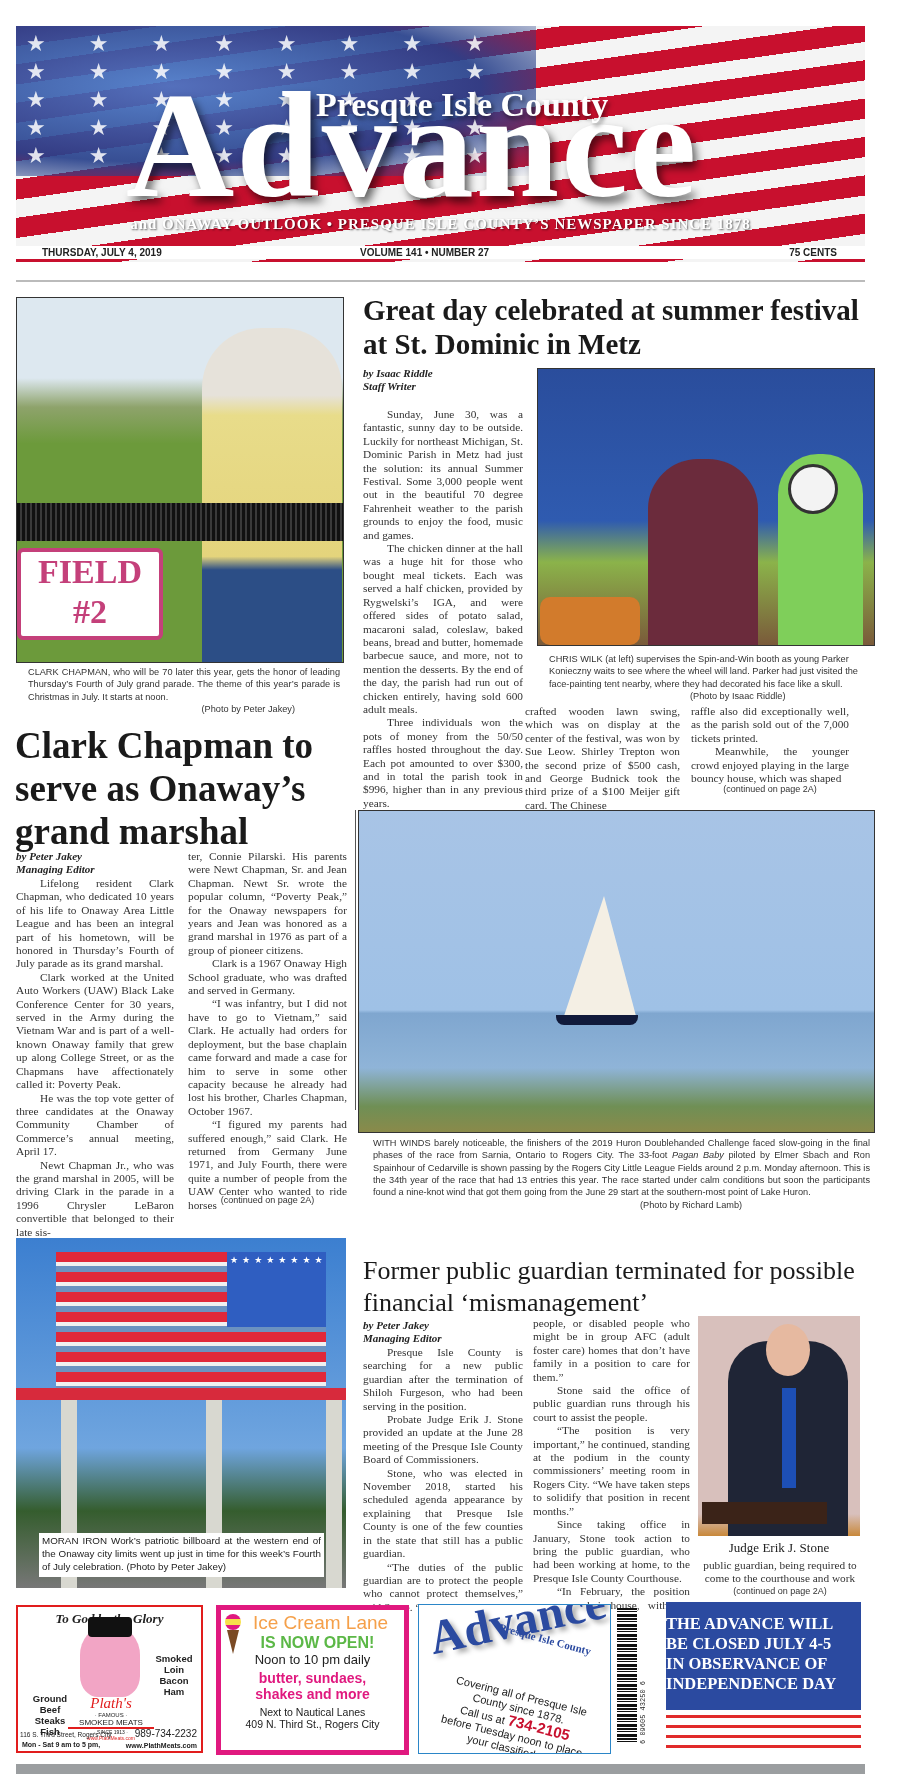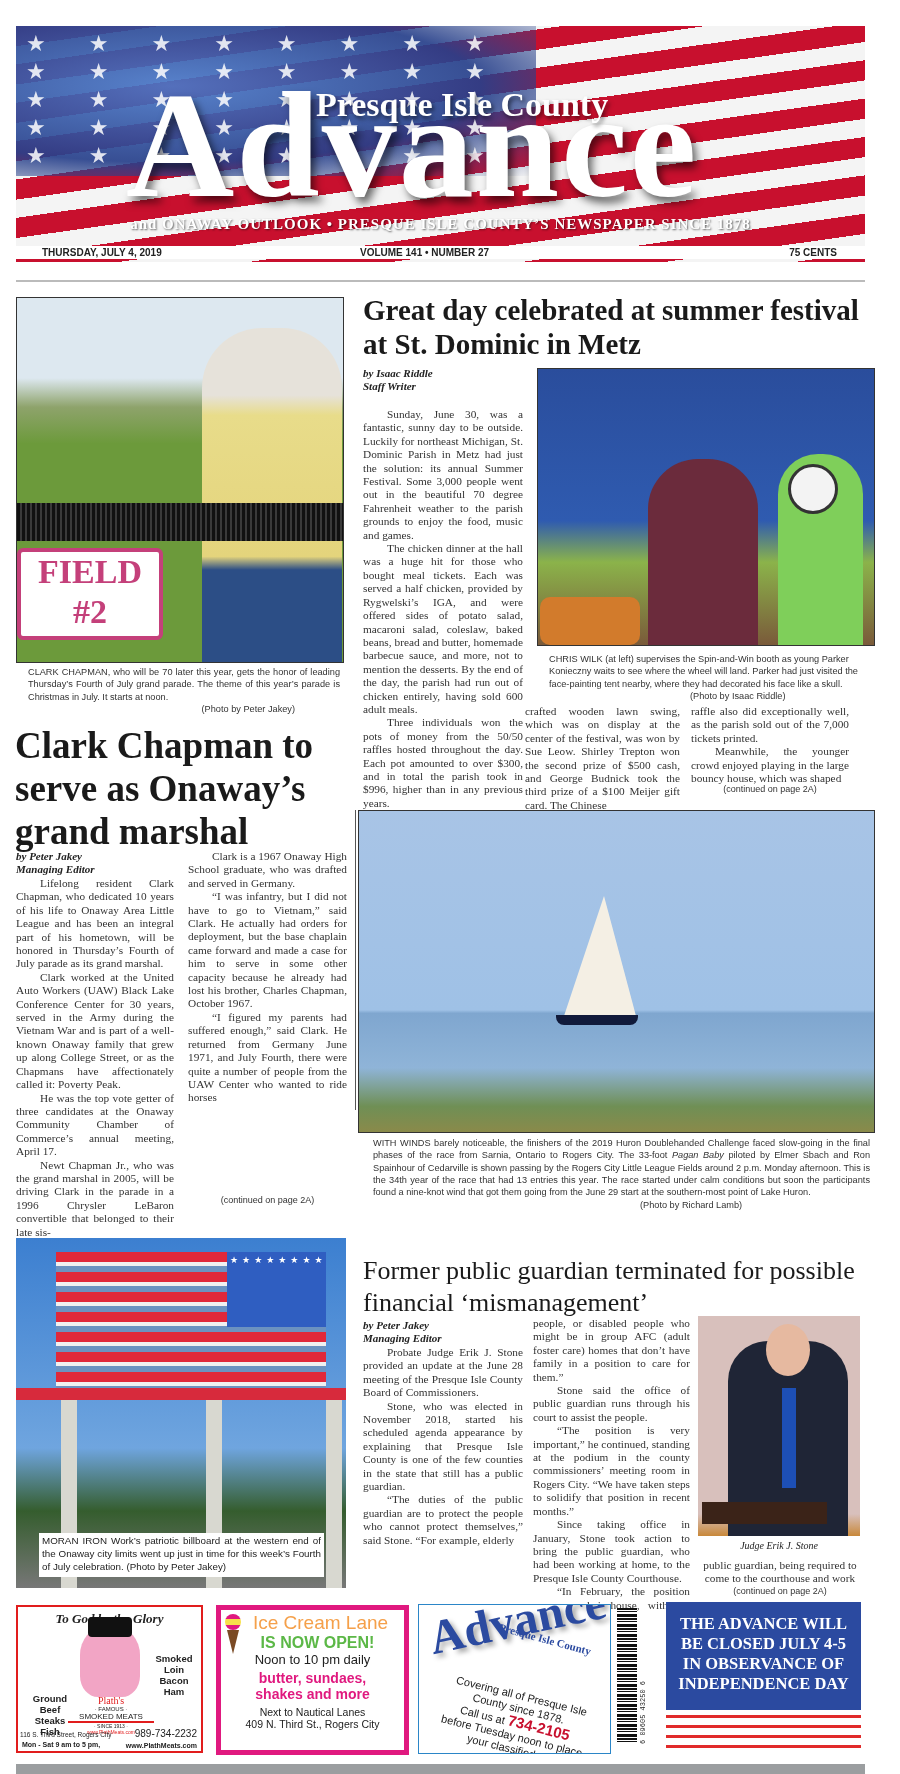--- a/index.html
+++ b/index.html
@@ -84,21 +84,21 @@
     background: #1f2536; border-radius: 40px 40px 0 0; }
   #photo-judge .tie { position: absolute; left: 84px; top: 72px; width: 14px; height: 100px; background: #1d4fb5; }
   #photo-judge .head { position: absolute; left: 68px; top: 8px; width: 44px; height: 52px; background: #e6b9a0; border-radius: 50%; }
   #photo-judge .podium { position: absolute; left: 4px; top: 186px; width: 125px; height: 22px; background: #3b2318; }
 
   
   #ad-plath { left: 16px; top: 1605px; width: 187px; height: 148px; border: 2px solid #e11d1d; background: #fff; text-align: center; }
   #ad-icecream { left: 216px; top: 1605px; width: 193px; height: 150px; border: 5px solid #e0197f; background: #fff; text-align: center; }
   #ad-advance { left: 418px; top: 1604px; width: 193px; height: 150px; border: 1px solid #2b86c8; background: #fff; overflow: hidden; }
   #barcode { left: 617px; top: 1608px; width: 30px; height: 136px; }
-  #ad-closed { left: 666px; top: 1602px; width: 195px; height: 108px; background: #2b4aa0; color: #fff; text-align: center;
+  #ad-closed { left: 666px; top: 1602px; width: 195px; height: 108px; background: #2b4aa0; color: #fff; text-align: left;
     font-weight: bold; font-size: 16.5px; line-height: 20px; padding-top: 12px; }
   #closed-stripes { left: 666px; top: 1715px; width: 195px; height: 40px; }
   #closed-stripes div { height: 3px; background: #e12a2a; margin-bottom: 7px; }
   #footer-bar { left: 16px; top: 1764px; width: 849px; height: 10px; background: #9b9ea0; }
 </style>
 </head>
 <body>
 
 <div id="masthead" class="abs">
   <div class="canton"></div>
@@ -130,20 +130,21 @@
   <div class="byline">by Peter Jakey</div>
   <div class="byline">Managing Editor</div>
 </div>
 <div class="abs body" style="left:16px; top:877px; width:158px;">
   <p>Lifelong resident Clark Chapman, who dedicated 10 years of his life to Onaway Area Little League and has been an integral part of his hometown, will be honored in Thursday’s Fourth of July parade as its grand marshal.</p>
   <p>Clark worked at the United Auto Workers (UAW) Black Lake Conference Center for 30 years, served in the Army during the Vietnam War and is part of a well-known Onaway family that grew up along College Street, or as the Chapmans have affectionately called it: Poverty Peak.</p>
   <p>He was the top vote getter of three candidates at the Onaway Community Chamber of Commerce’s annual meeting, April 17.</p>
   <p>Newt Chapman Jr., who was the grand marshal in 2005, will be driving Clark in the parade in a 1996 Chrysler LeBaron convertible that belonged to their late sis-</p>
 </div>
 <div class="abs body" style="left:188px; top:850px; width:159px;">
+  <p style="text-indent:0">ter, Connie Pilarski. His parents were Newt Chapman, Sr. and Jean Chapman. Newt Sr. wrote the popular column, “Poverty Peak,” for the Onaway newspapers for years and Jean was honored as a grand marshal in 1976 as part of a group of pioneer citizens.</p>
   <p>Clark is a 1967 Onaway High School graduate, who was drafted and served in Germany.</p>
   <p>“I was infantry, but I did not have to go to Vietnam,” said Clark. He actually had orders for deployment, but the base chaplain came forward and made a case for him to serve in some other capacity because he already had lost his brother, Charles Chapman, October 1967.</p>
   <p>“I figured my parents had suffered enough,” said Clark. He returned from Germany June 1971, and July Fourth, there were quite a number of people from the UAW Center who wanted to ride horses</p>
 </div>
 <div class="abs cont" style="left:188px; top:1195px; width:159px;">(continued on page 2A)</div>
 <div class="abs" style="left:355px; top:810px; width:1px; height:300px; background:#555;"></div>
 
 <div class="abs head" style="left:363px; top:293px; width:520px; font-size:29px; line-height:34px;">Great day celebrated at summer festival at St. Dominic in Metz</div>
 <div class="abs" style="left:363px; top:367px; width:160px;">
   <div class="byline">by Isaac Riddle</div>
@@ -192,57 +193,58 @@
   <div class="leg" style="left:310px"></div>
   <div class="capbox">MORAN IRON Work’s patriotic billboard at the western end of the Onaway city limits went up just in time for this week’s Fourth of July celebration.   (Photo by Peter Jakey)</div>
 </div>
 
 <div class="abs" style="left:363px; top:1255px; width:520px; font-size:26px; line-height:32px; color:#1a1a1a;">Former public guardian terminated for possible financial ‘mismanagement’</div>
 <div class="abs" style="left:363px; top:1319px; width:160px;">
   <div class="byline">by Peter Jakey</div>
   <div class="byline">Managing Editor</div>
 </div>
 <div class="abs body" style="left:363px; top:1346px; width:160px;">
+  <p>Presque Isle County is searching for a new public guardian after the termination of Shiloh Furgeson, who had been serving in the position.</p>
   <p>Probate Judge Erik J. Stone provided an update at the June 28 meeting of the Presque Isle County Board of Commissioners.</p>
   <p>Stone, who was elected in November 2018, started his scheduled agenda appearance by explaining that Presque Isle County is one of the few counties in the state that still has a public guardian.</p>
   <p>“The duties of the public guardian are to protect the people who cannot protect themselves,” said Stone. “For example, elderly</p>
 </div>
 <div class="abs body" style="left:533px; top:1317px; width:157px;">
   <p style="text-indent:0">people, or disabled people who might be in group AFC (adult foster care) homes that don’t have family in a position to care for them.”</p>
   <p>Stone said the office of public guardian runs through his court to assist the people.</p>
   <p>“The position is very important,” he continued, standing at the podium in the county commissioners’ meeting room in Rogers City. “We have taken steps to solidify that position in recent months.”</p>
   <p>Since taking office in January, Stone took action to bring the public guardian, who had been working at home, to the Presque Isle County Courthouse.</p>
   <p>“In February, the position was moved in-house, with the then</p>
 </div>
 <div id="photo-judge" class="abs">
   <div class="body-shape"></div>
   <div class="head"></div>
   <div class="tie"></div>
   <div class="podium"></div>
 </div>
-<div class="abs" style="left:698px; top:1540px; width:162px; text-align:center; font-style:italic; font-size:10px;">Judge Erik J. Stone</div>
+<div class="abs" style="left:698px; top:1540px; width:162px; text-align:center; font-size:13px;">Judge Erik J. Stone</div>
 <div class="abs body" style="left:702px; top:1559px; width:156px; text-align:center;">public guardian, being required to come to the courthouse and work</div>
 <div class="abs cont" style="left:702px; top:1586px; width:156px;">(continued on page 2A)</div>
 
 <div id="ad-plath" class="abs">
   <div style="font-style:italic; font-weight:bold; font-size:13px; margin-top:4px; font-family:'Liberation Serif',serif;">To God be the Glory</div>
   <div class="abs" style="left:62px; top:20px; width:60px; height:70px; background:#f2a5c5; border-radius:40% 40% 30% 30%;"></div>
   <div class="abs" style="left:70px; top:10px; width:44px; height:20px; background:#111; border-radius:4px;"></div>
   <div class="abs" style="left:4px; top:46px; width:56px; font-family:'Liberation Sans',sans-serif; font-weight:bold; font-size:9.5px; line-height:11px;margin-top:40px;">
     <div>Ground Beef</div>
     <div>Steaks</div>
     <div>Fish</div>
   </div>
   <div class="abs" style="left:128px; top:46px; width:56px; font-family:'Liberation Sans',sans-serif; font-weight:bold; font-size:9.5px; line-height:11px;">
     <div>Smoked Loin</div>
     <div>Bacon</div>
     <div>Ham</div>
   </div>
   <div class="abs" style="left:50px; top:88px; width:86px; font-family:'Liberation Sans',sans-serif;">
-    <div style="color:#e11d1d; font-size:10px; font-family:'Liberation Serif',serif;">Plath's</div>
+    <div style="color:#e11d1d; font-style:italic; font-size:15px; font-family:'Liberation Serif',serif;">Plath's</div>
     <div style="font-size:6px;">· FAMOUS ·</div>
     <div style="font-size:8px; font-weight:normal; border-bottom:2px solid #e11d1d;">SMOKED MEATS</div>
     <div style="font-size:5px;">· SINCE 1913 ·</div>
     <div style="font-size:5px; color:#e11d1d;">www.PlathMeats.com</div>
   </div>
   <div class="abs" style="left:2px; top:124px; font-family:'Liberation Sans',sans-serif; font-size:6.5px;">116 S. Third Street, Rogers City</div>
   <div class="abs" style="right:4px; top:121px; font-family:'Liberation Sans',sans-serif; font-size:10px;">989-734-2232</div>
   <div class="abs" style="left:4px; top:134px; font-family:'Liberation Sans',sans-serif; font-size:7px; font-weight:bold;">Mon - Sat 9 am to 5 pm,</div>
   <div class="abs" style="right:4px; top:135px; font-family:'Liberation Sans',sans-serif; font-size:7px; font-weight:bold;">www.PlathMeats.com</div>
 </div>

